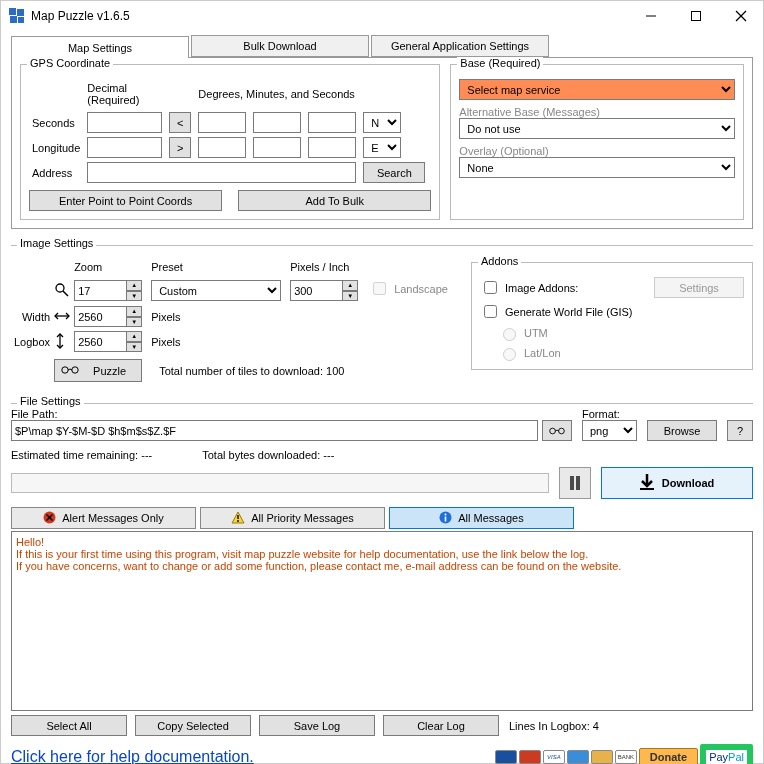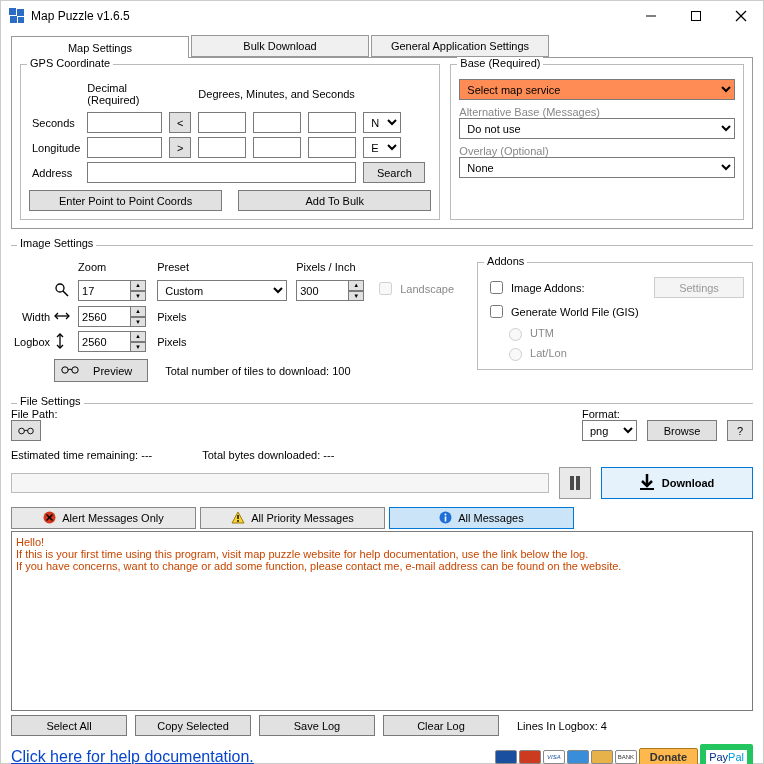--- a/index.html
+++ b/index.html
@@ -262,21 +262,21 @@
             </tr>
             <tr>
               <td></td>
               <td colspan="2" style="padding-top:4px;">
                 <button class="btn previewBtn" style="width:100%; justify-content:flex-start; gap:14px; padding-left:6px;">
                   <span><svg width="18" height="10" viewBox="0 0 18 10">
                           <circle cx="4" cy="5" r="3.2" fill="none" stroke="#000" stroke-width="1"></circle>
                           <circle cx="14" cy="5" r="3.2" fill="none" stroke="#000" stroke-width="1"></circle>
                           <path d="M7 5 Q9 3 11 5" fill="none" stroke="#000" stroke-width="1"></path>
                         </svg></span>
-                  <span>Preview</span>
+                  <span>Puzzle</span>
                 </button>
               </td>
               <td colspan="3" style="padding-left:14px; padding-top:4px;"><span>Total number of tiles to download: 100</span></td>
             </tr>
           </tbody>
             </table>
         </div>
 
         <div class="imgRight">
           <div class="group" style="margin-top:4px;">
@@ -303,20 +303,21 @@
       </div>
     </div>
 
     <div class="fileSettingsSec" style="position:relative; padding-top:10px;">
       <span style="position:absolute; top:2px; left:6px; background:#fff; padding:0 3px;">File Settings</span>
       <div style="border-top:1px solid #bbb; padding-top:4px;">
         <div style="display:flex; gap:10px; align-items:flex-end;">
           <div style="flex:1;">
             <div>File Path:</div>
             <div style="display:flex; gap:4px;">
+              <input type="text" style="flex: 1 1 0%;" value="$P\map $Y-$M-$D $h$m$s$Z.$F">
               <button class="btn" style="width:30px;">
                 <svg width="18" height="10" viewBox="0 0 18 10">
                     <circle cx="4" cy="5" r="3.2" fill="none" stroke="#000" stroke-width="1"></circle>
                     <circle cx="14" cy="5" r="3.2" fill="none" stroke="#000" stroke-width="1"></circle>
                     <path d="M7 5 Q9 3 11 5" fill="none" stroke="#000" stroke-width="1"></path>
                   </svg>
               </button>
             </div>
           </div>
           <div>
@@ -380,21 +381,21 @@
       <div>Hello!</div>
       <div>If this is your first time using this program, visit map puzzle website for help documentation, use the link below the log.</div>
       <div>If you have concerns, want to change or add some function, please contact me, e-mail address can be found on the website.</div>
     </div>
 
     <div class="logCtrl">
       <button class="btn">Select All</button>
       <button class="btn">Copy Selected</button>
       <button class="btn">Save Log</button>
       <button class="btn">Clear Log</button>
-      <span style="margin-left:10px;">Lines In Logbox: 4</span>
+      <span style="margin-left:2px;">Lines In Logbox: 4</span>
     </div>
 
     <div class="footerRow">
       <a class="link" href="#">Click here for help documentation.</a>
       <div class="cards">
         <div class="card" style="background:#1a4fa0;"></div>
         <div class="card" style="background:#cc3a1f;"></div>
         <div class="card" style="background:#fff; color:#1a4fa0; font-style:italic;">VISA</div>
         <div class="card" style="background:#3a8dd8;"></div>
         <div class="card" style="background:#e8b24a;"></div>

